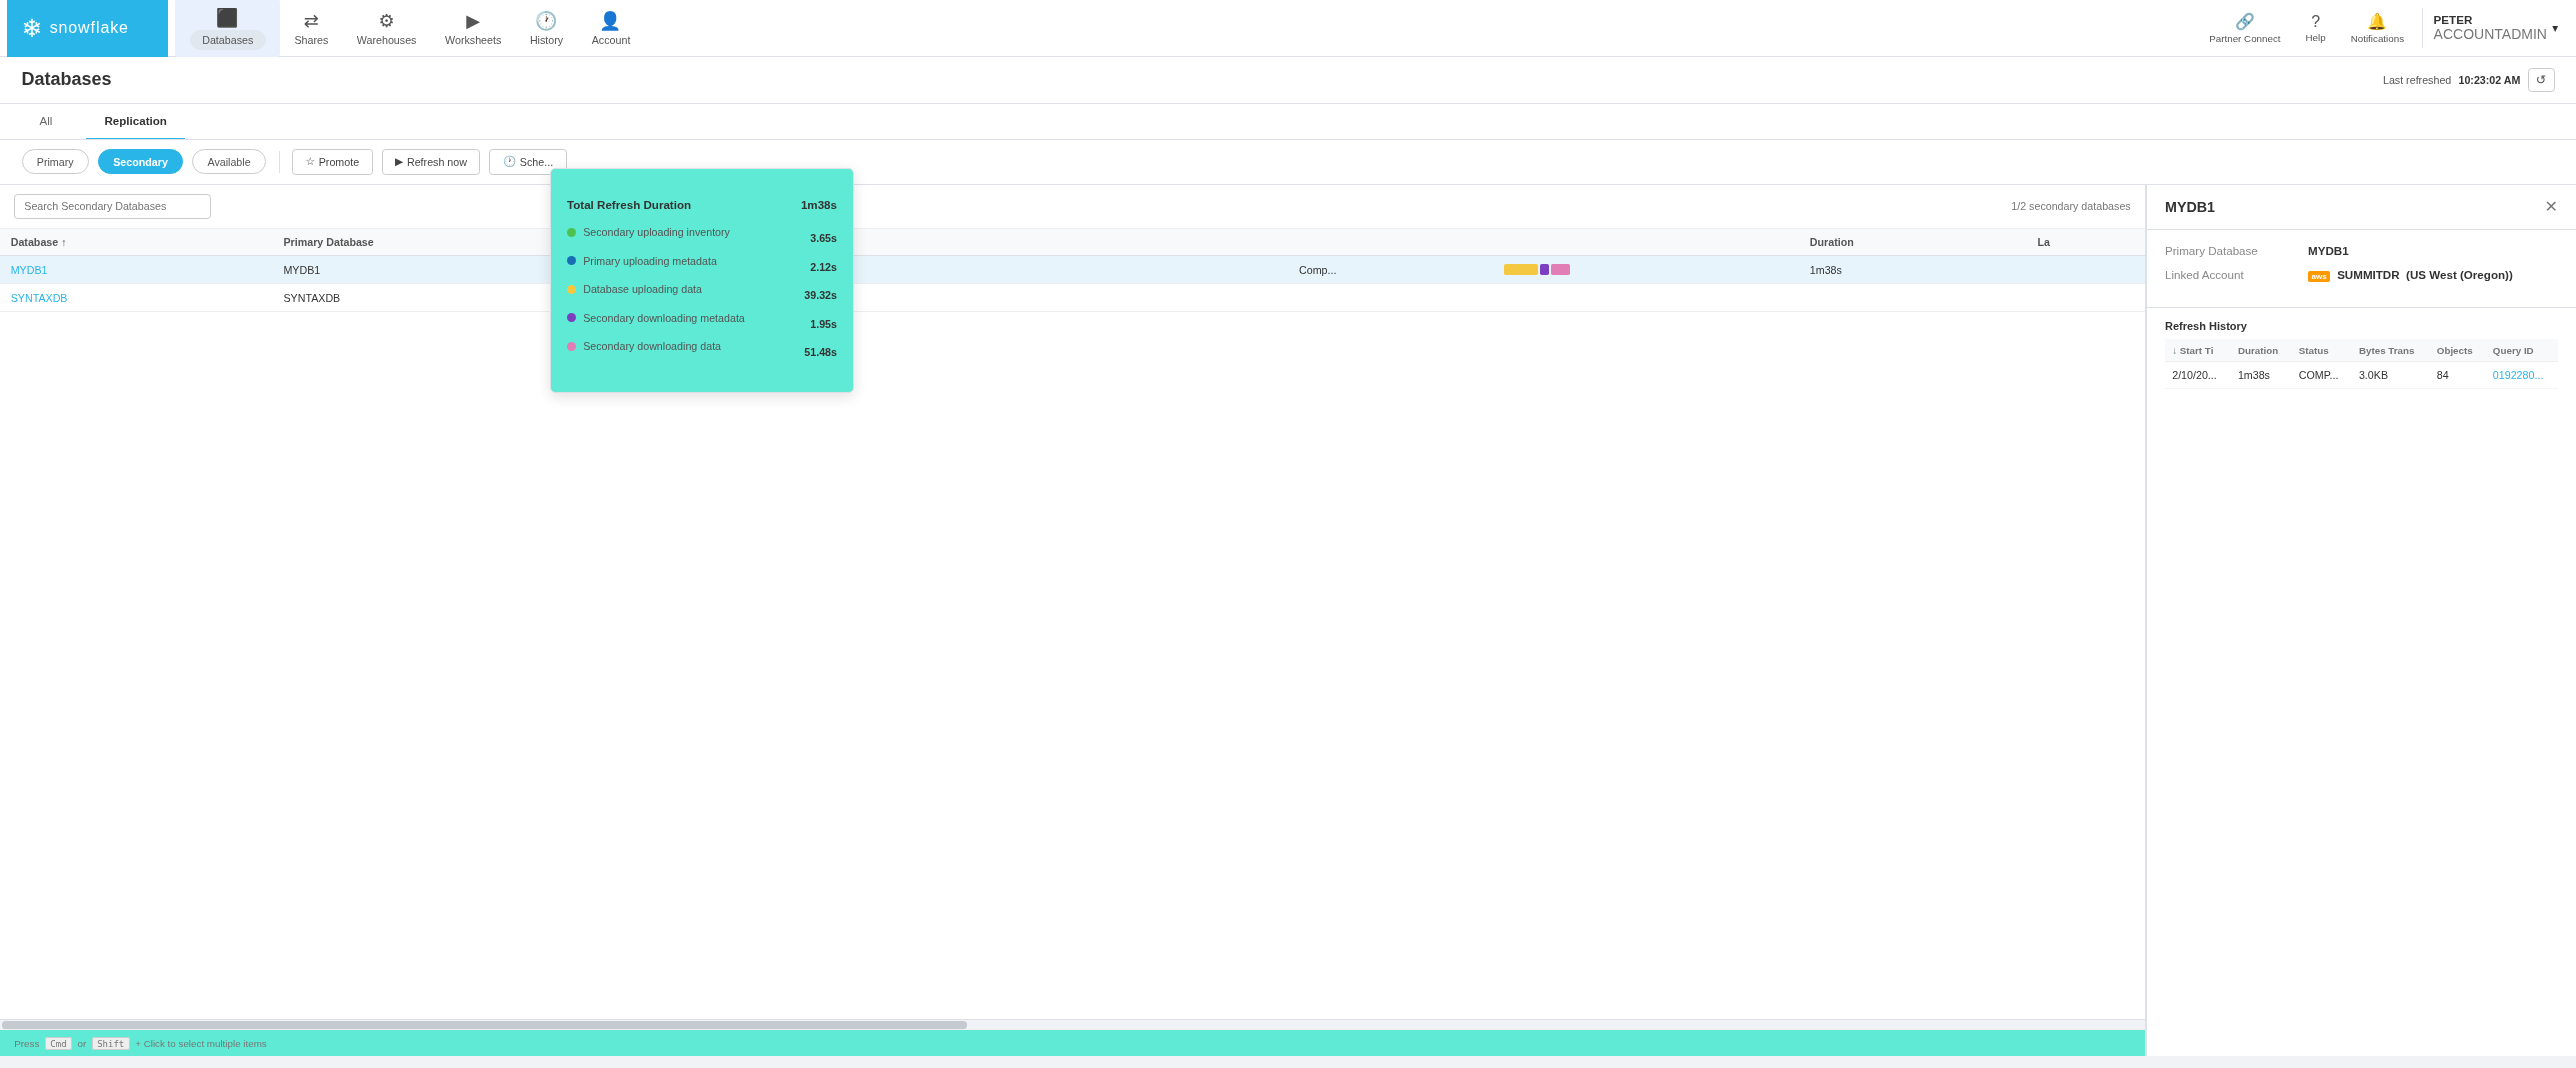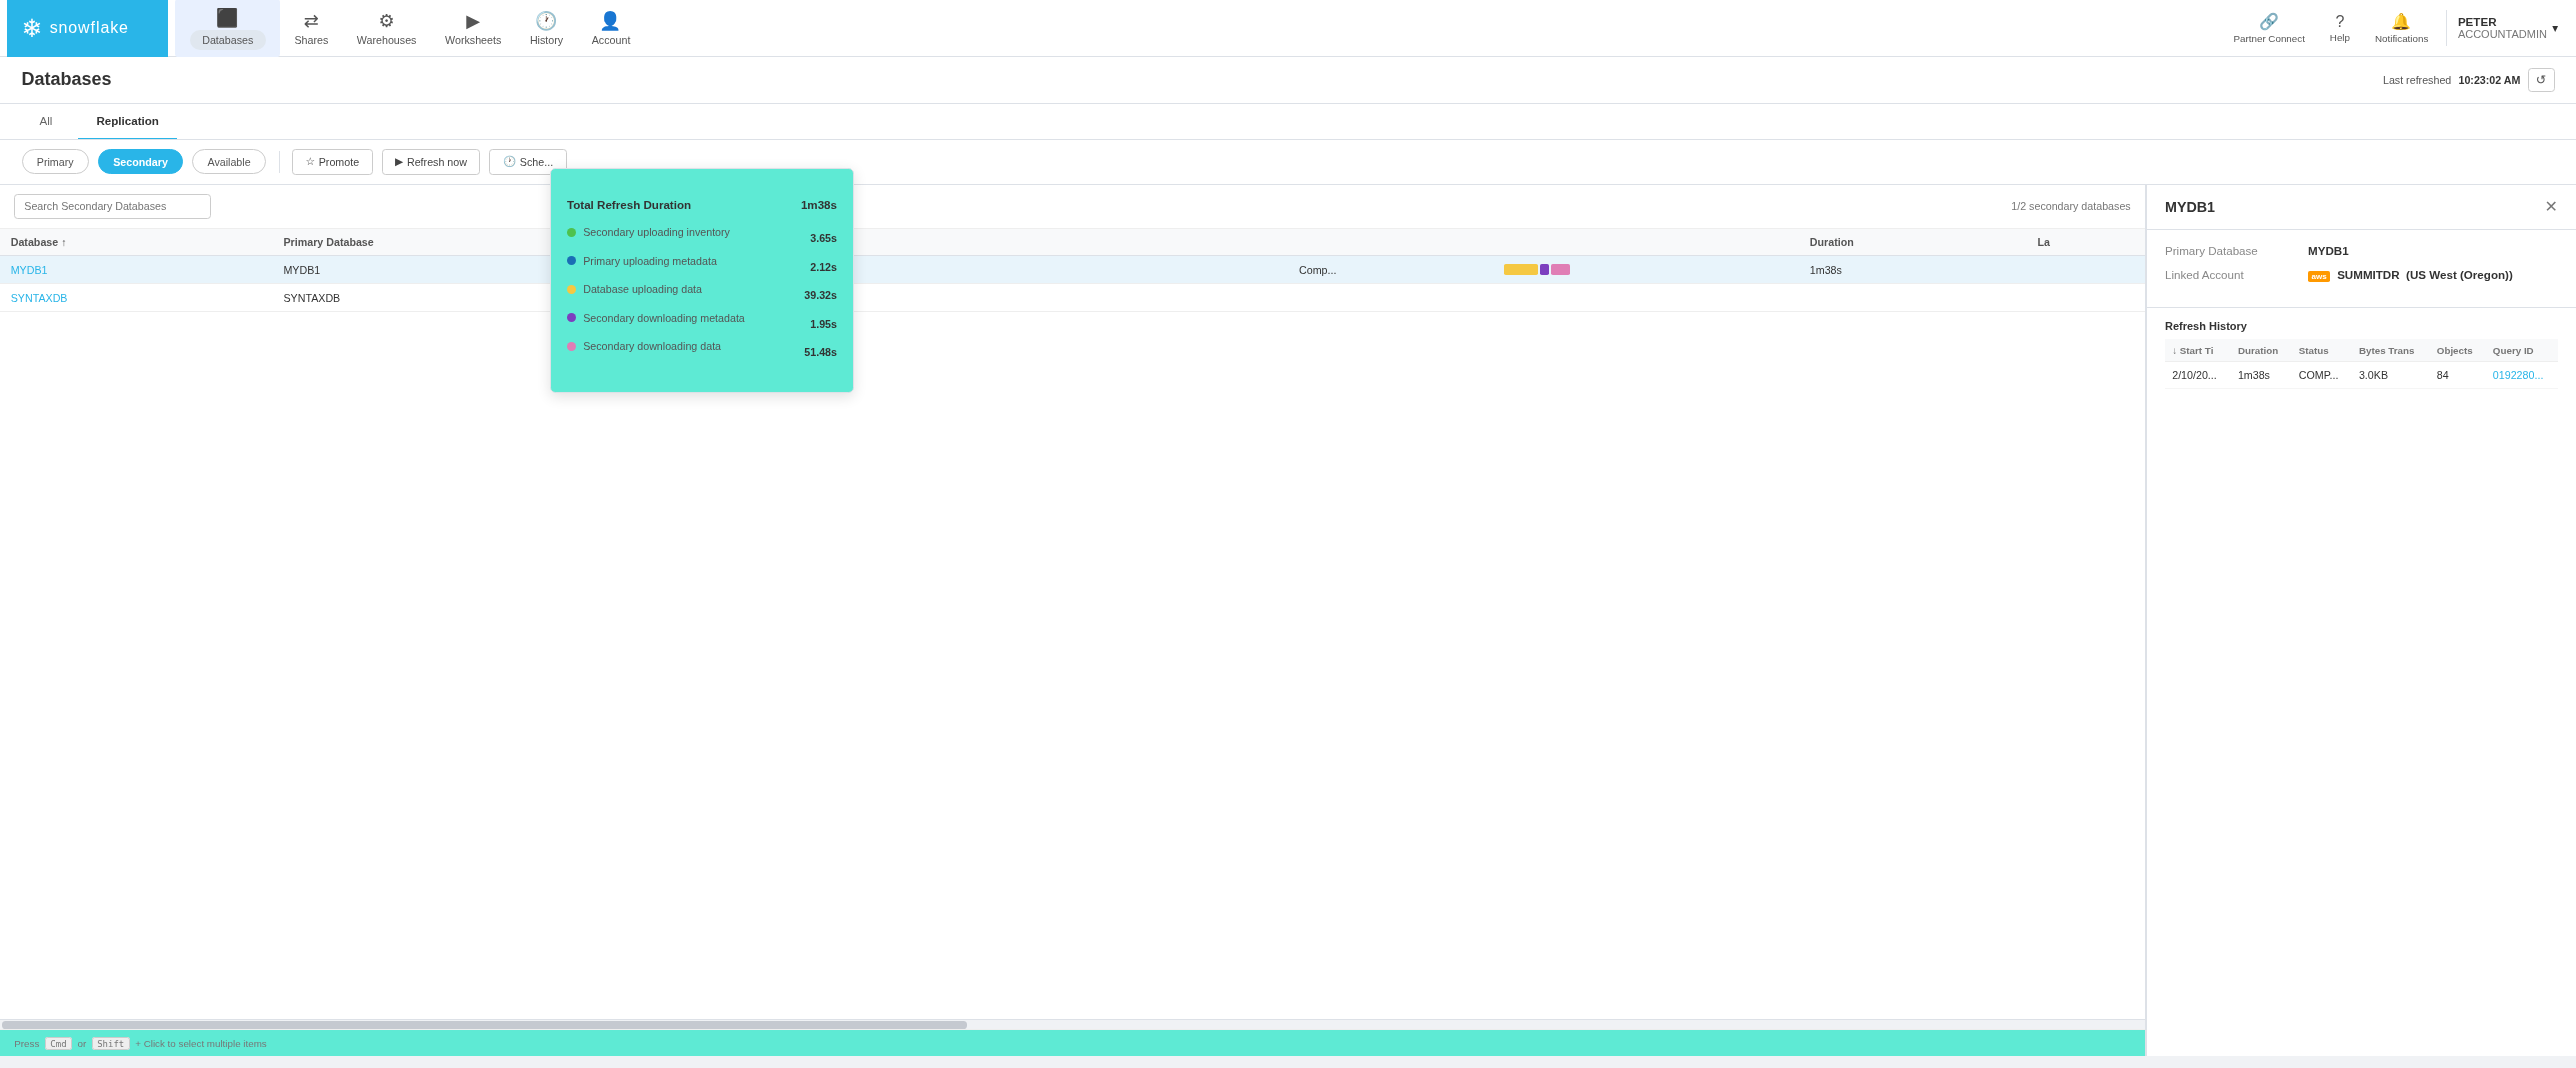--- a/index.html
+++ b/index.html
@@ -34,36 +34,36 @@
       display: flex; align-items: center; gap: 3.6px; margin-left: auto;
     }
     .nav-right-item {
       display: flex; flex-direction: column; align-items: center; padding: 5.4px 10.7px; cursor: pointer; color: #555; font-size: 9.8px;
     }
     .nav-right-item .nav-icon { font-size: 16px; margin-bottom: 1.8px; }
     .user-area {
       display: flex; align-items: center; gap: 5.4px; padding: 5.4px 10.7px; cursor: pointer; border-left: 0.9px solid #dde1e7; margin-left: 3.6px;
     }
     .user-name { font-weight: 700; font-size: 11.6px; }
-    .user-role { font-size: 11px; color: #777; }
+    .user-role { font-size: 14px; color: #777; }
 
     
     .page-header {
       background: #fff; padding: 10.7px 21.5px; border-bottom: 0.9px solid #dde1e7; display: flex; align-items: center; justify-content: space-between;
     }
     .page-title { font-size: 18px; font-weight: 600; }
     .refresh-area { display: flex; align-items: center; gap: 7.2px; font-size: 10.7px; color: #555; }
     .refresh-time { font-weight: 700; color: #333; }
     .refresh-btn { background: none; border: 0.9px solid #ccc; border-radius: 3.6px; padding: 3.6px 7.2px; cursor: pointer; font-size: 12.5px; color: #555; }
 
     
     .tabs-bar {
       background: #fff; padding: 0 21.5px; border-bottom: 0.9px solid #dde1e7;
     }
-    .tabs { display: flex; gap: 8px; }
+    .tabs { display: flex; gap: 16px; }
     .tab {
       padding: 10.7px 18px; cursor: pointer; font-size: 11.6px; color: #666; border-bottom: 1.8px solid transparent;
     }
     .tab.active { border-bottom: 1.8px solid #29b5e8; font-weight: 600; color: #333; }
 
     
     .filter-bar {
       background: #fff; padding: 9px 21.5px; border-bottom: 0.9px solid #dde1e7; display: flex; align-items: center; gap: 9px;
     }
     .filter-btn {

